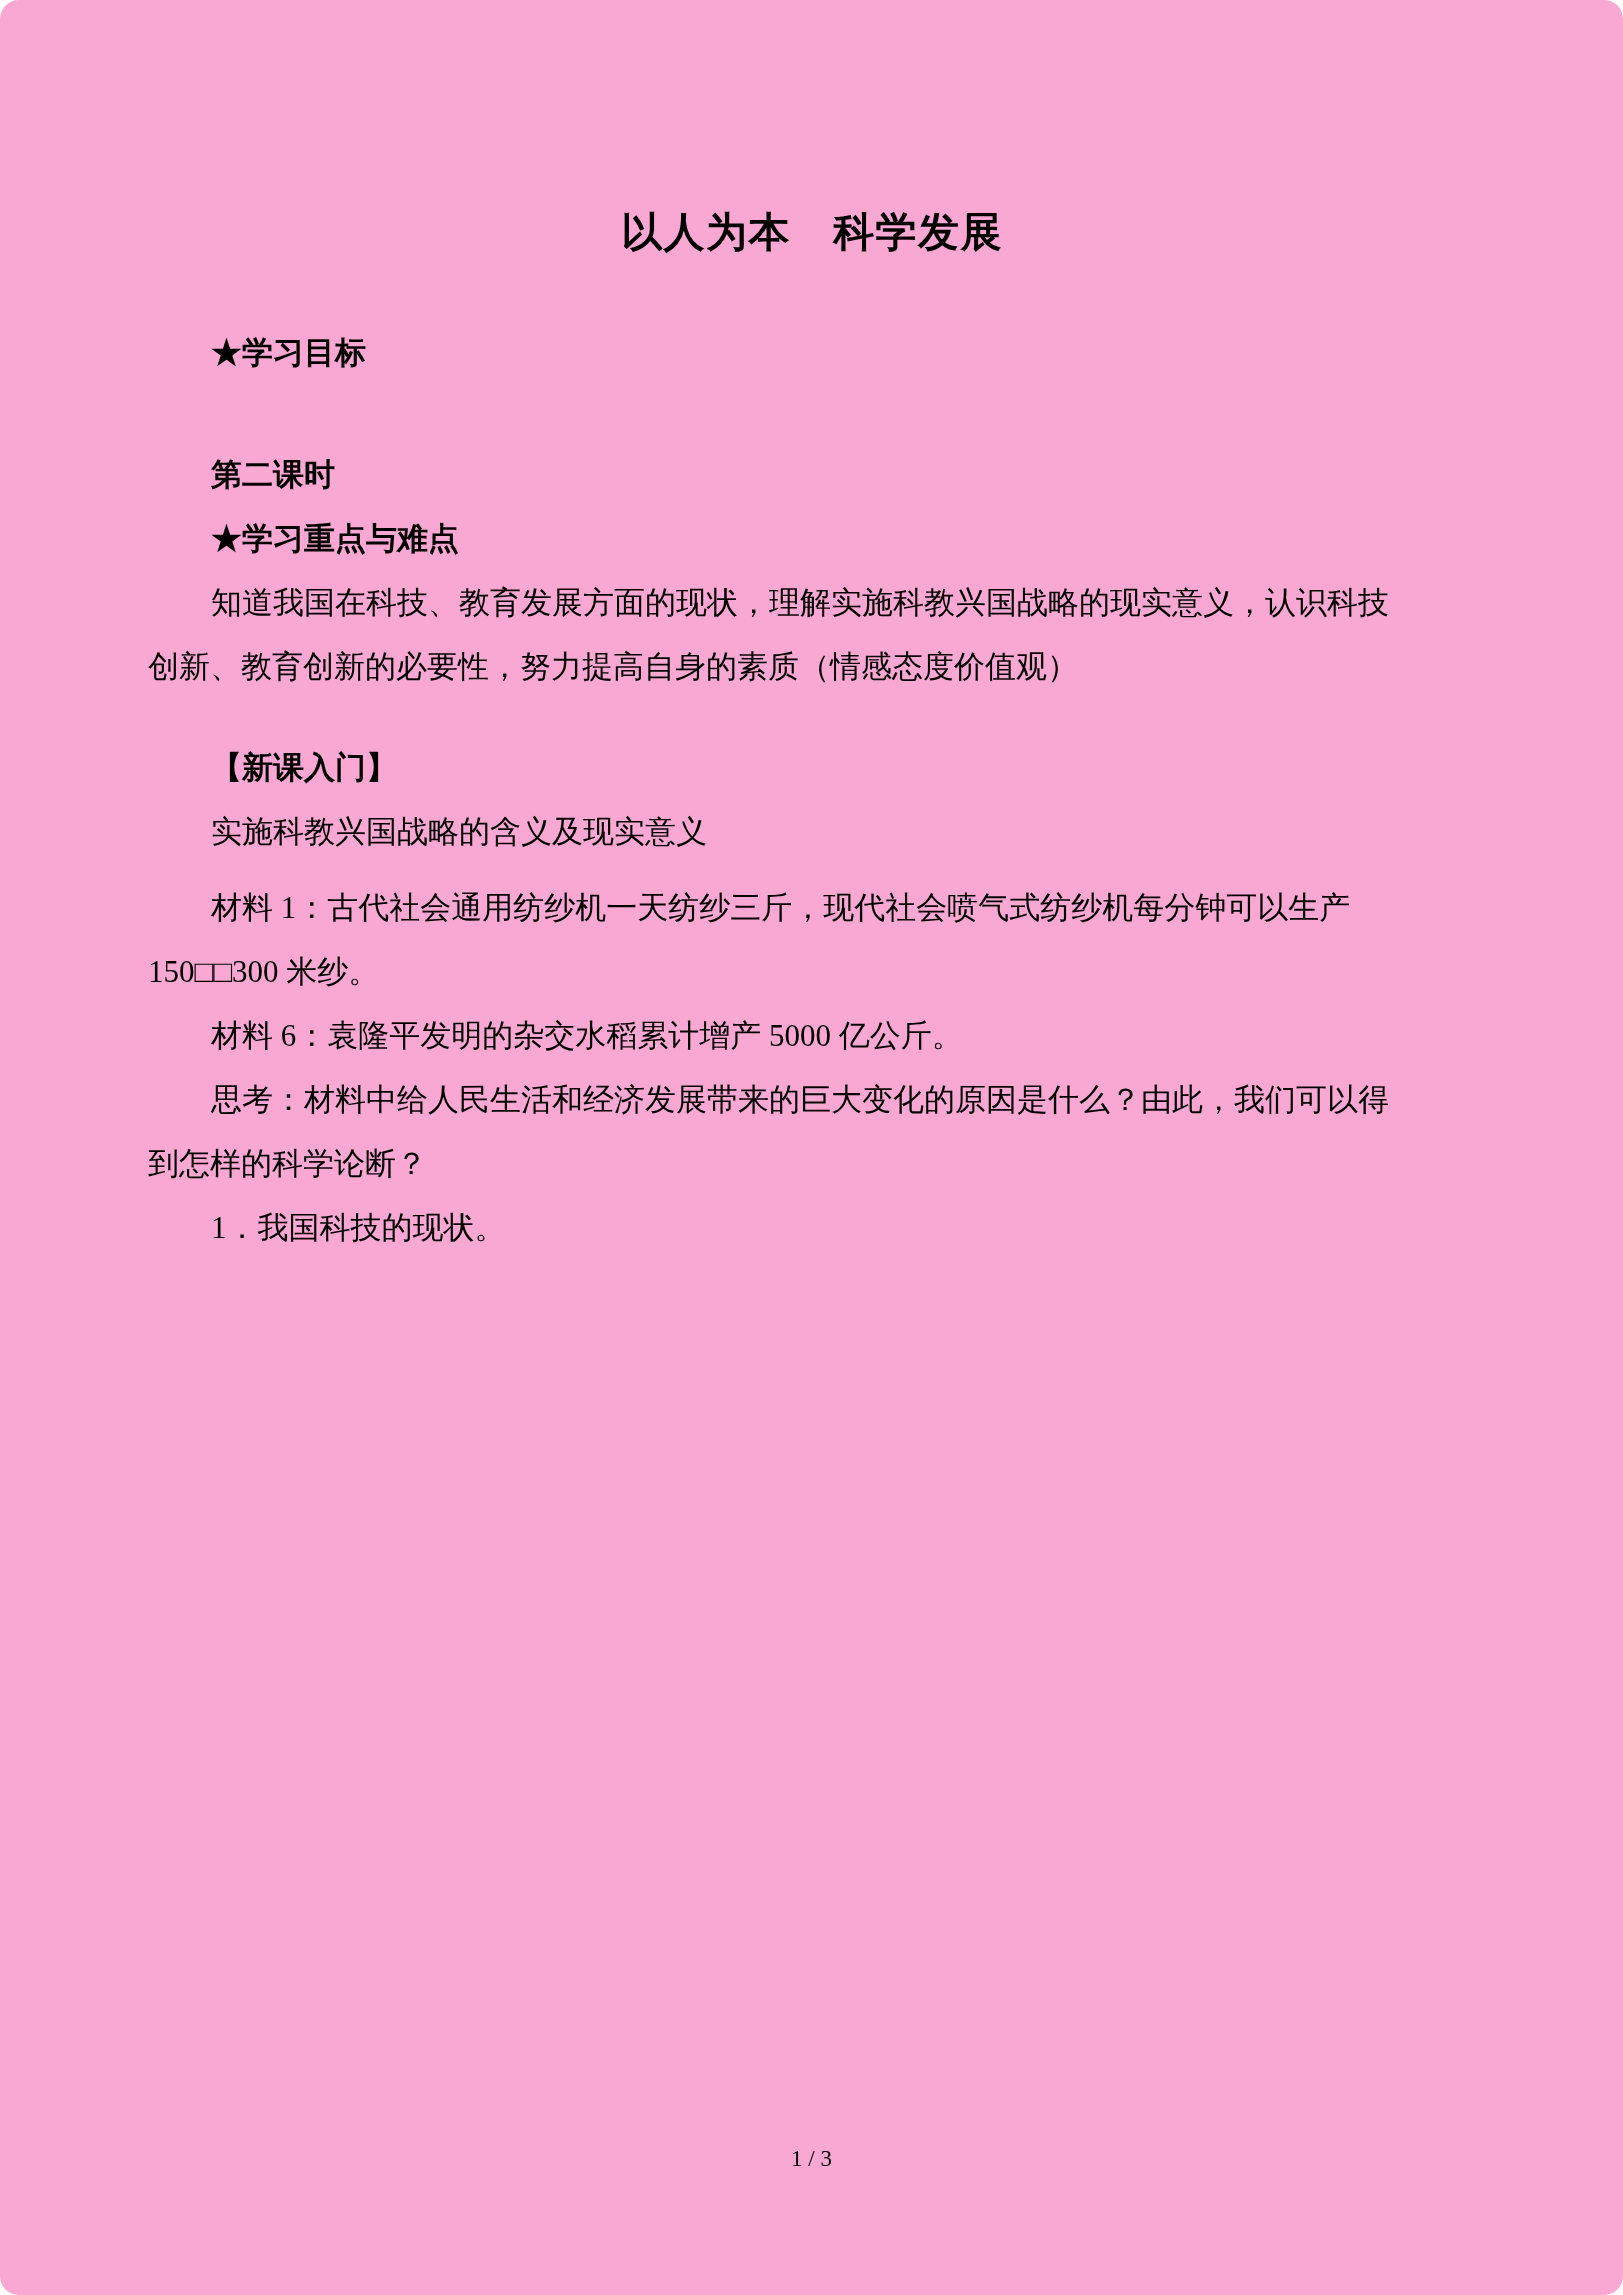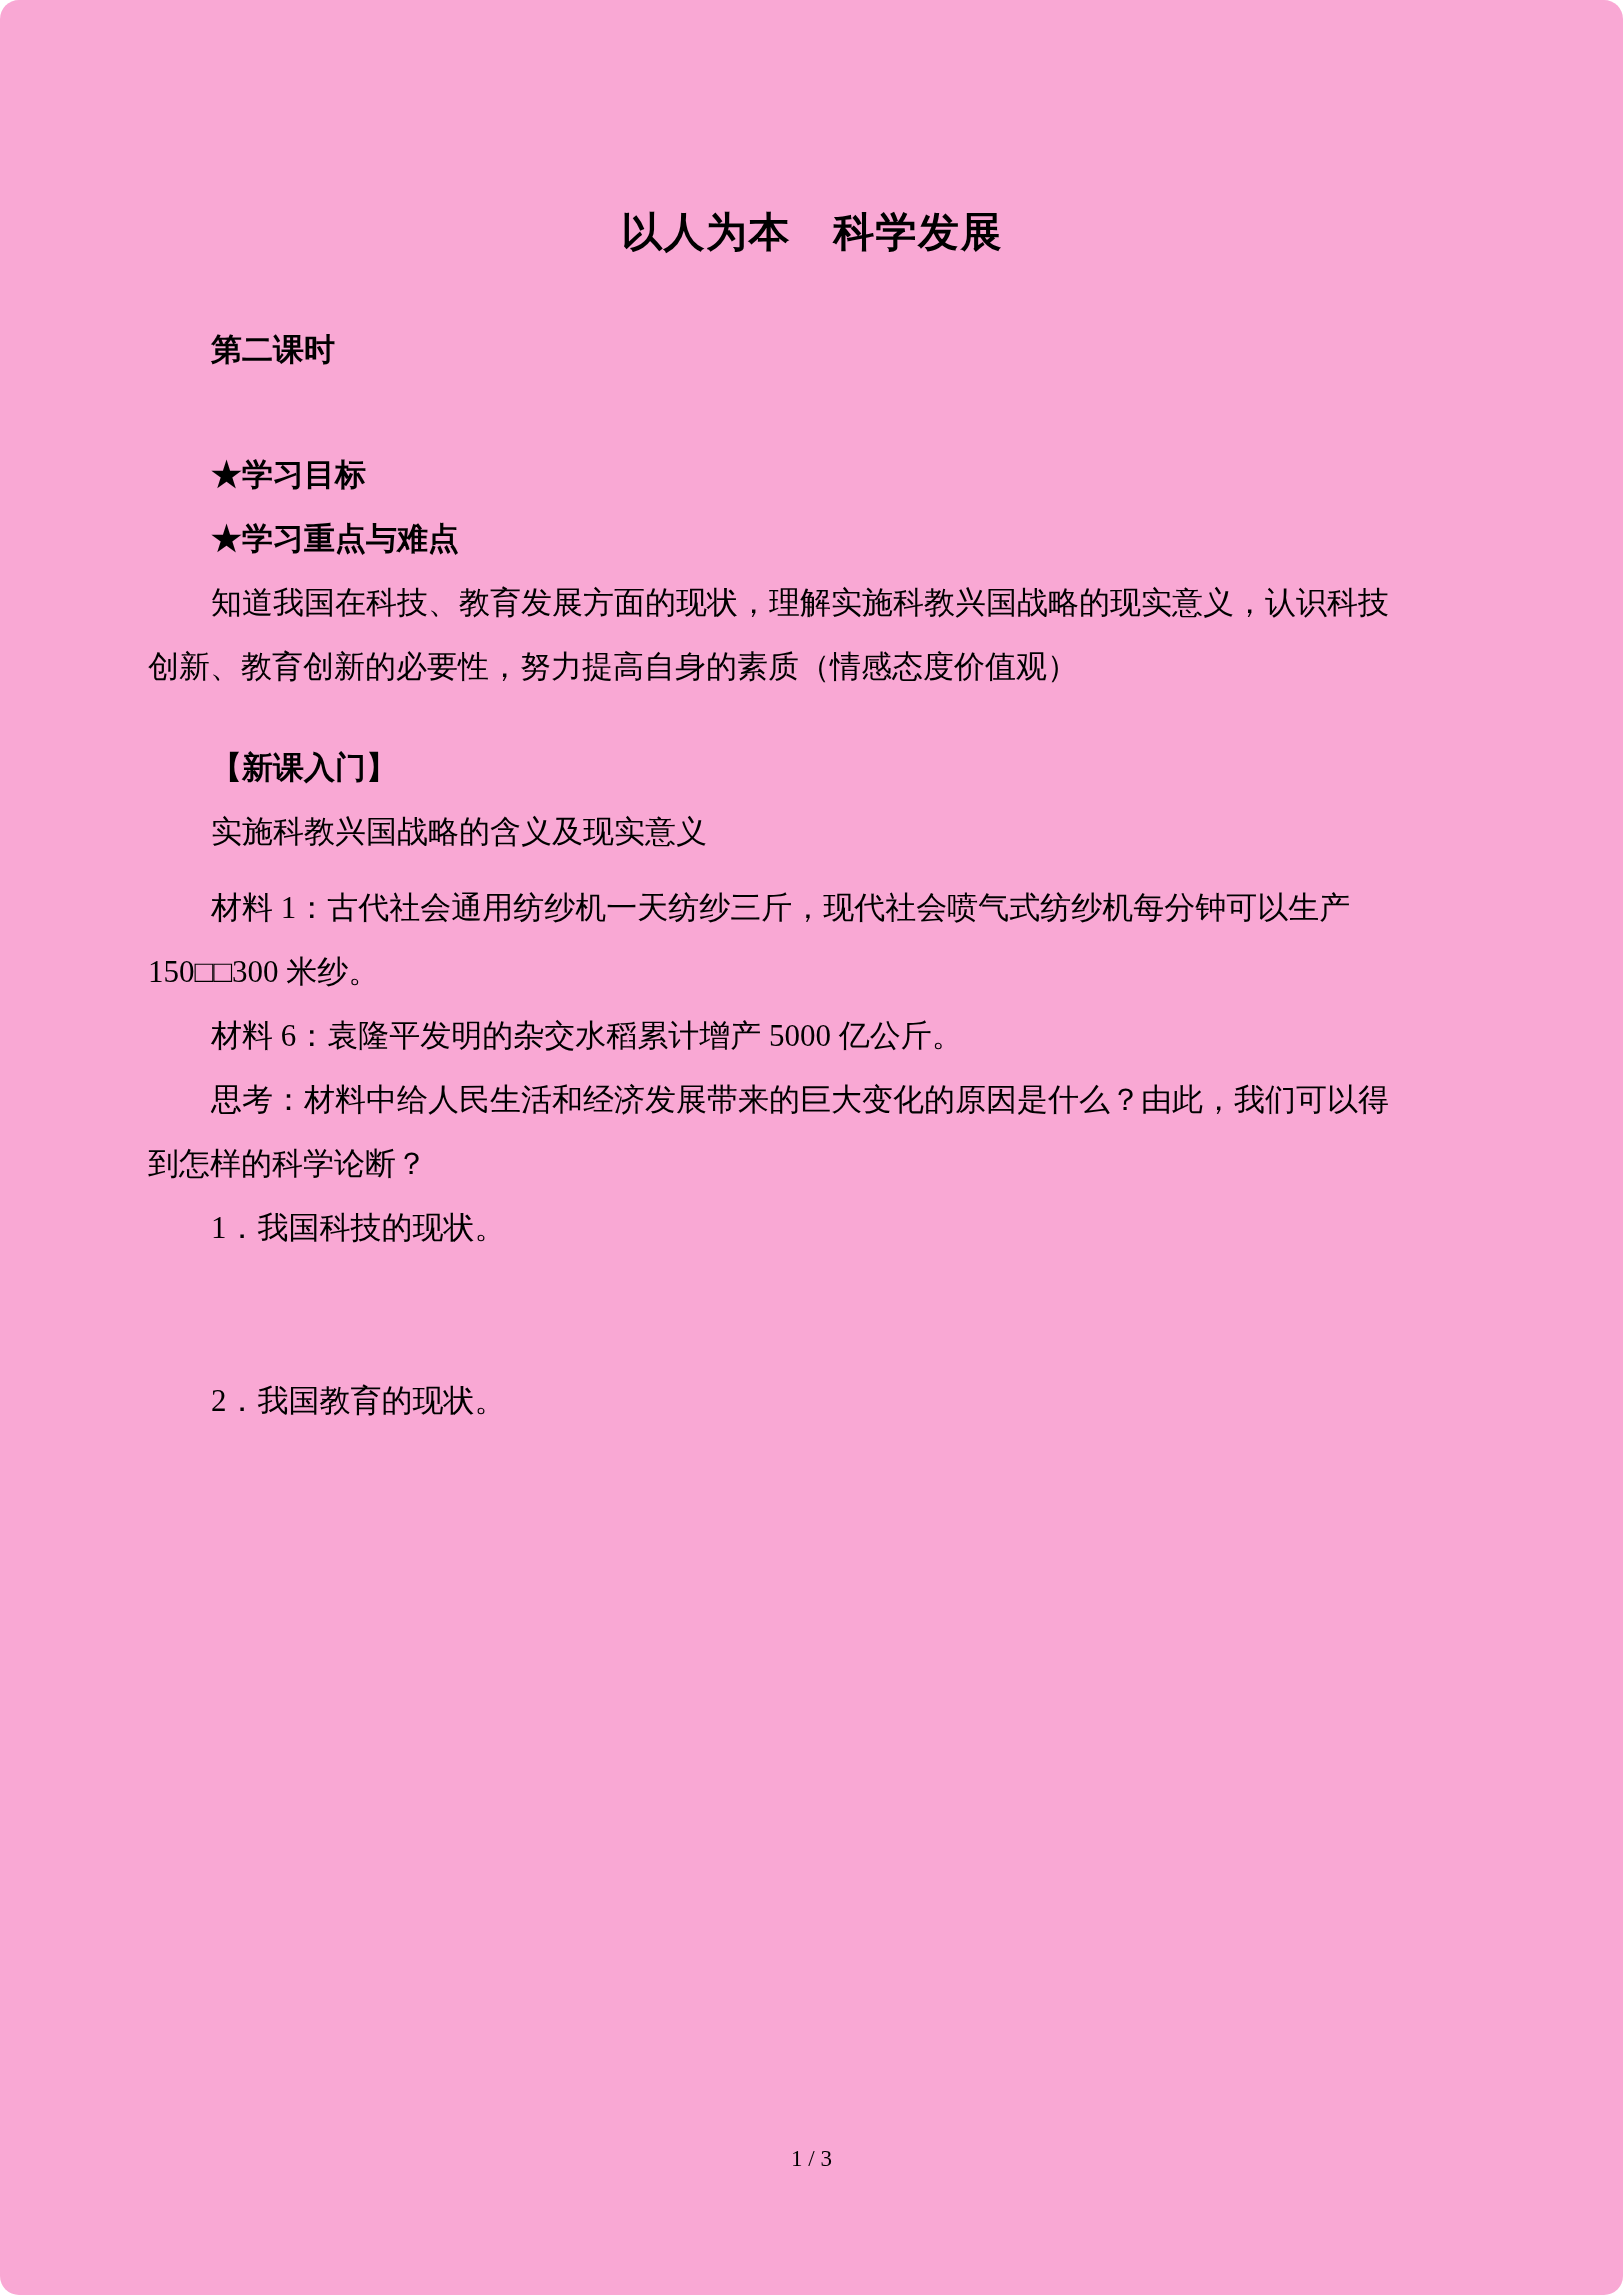--- a/index.html
+++ b/index.html
@@ -70,23 +70,23 @@
   </style>
 </head>
 <body>
 
 <div class="page">
   <div class="content">
 
     <h1 class="title">以人为本　科学发展</h1>
 
 
+    <p class="para bold mt-obj">★学习目标</p>
+
     <p class="para bold mt-lesson">第二课时</p>
-
-    <p class="para bold mt-obj">★学习目标</p>
 
     <p class="para bold">★学习重点与难点</p>
 
     <p class="para">知道我国在科技、教育发展方面的现状，理解实施科教兴国战略的现实意义，认识科技
 创新、教育创新的必要性，努力提高自身的素质（情感态度价值观）</p>
 
     <p class="para bold mt-intro">【新课入门】</p>
 
     <p class="para">实施科教兴国战略的含义及现实意义</p>
 
@@ -94,19 +94,18 @@
 150□□300 米纱。</p>
 
     <p class="para">材料 6：袁隆平发明的杂交水稻累计增产 5000 亿公斤。</p>
 
     <p class="para">思考：材料中给人民生活和经济发展带来的巨大变化的原因是什么？由此，我们可以得
 到怎样的科学论断？</p>
 
 
     <p class="para">1．我国科技的现状。</p>
 
-    <p class="para mt-item2">2．我国教育的现状。</p>
 
   </div>
 
   <div class="footer">1 / 3</div>
 </div>
 
 
 </body></html>

